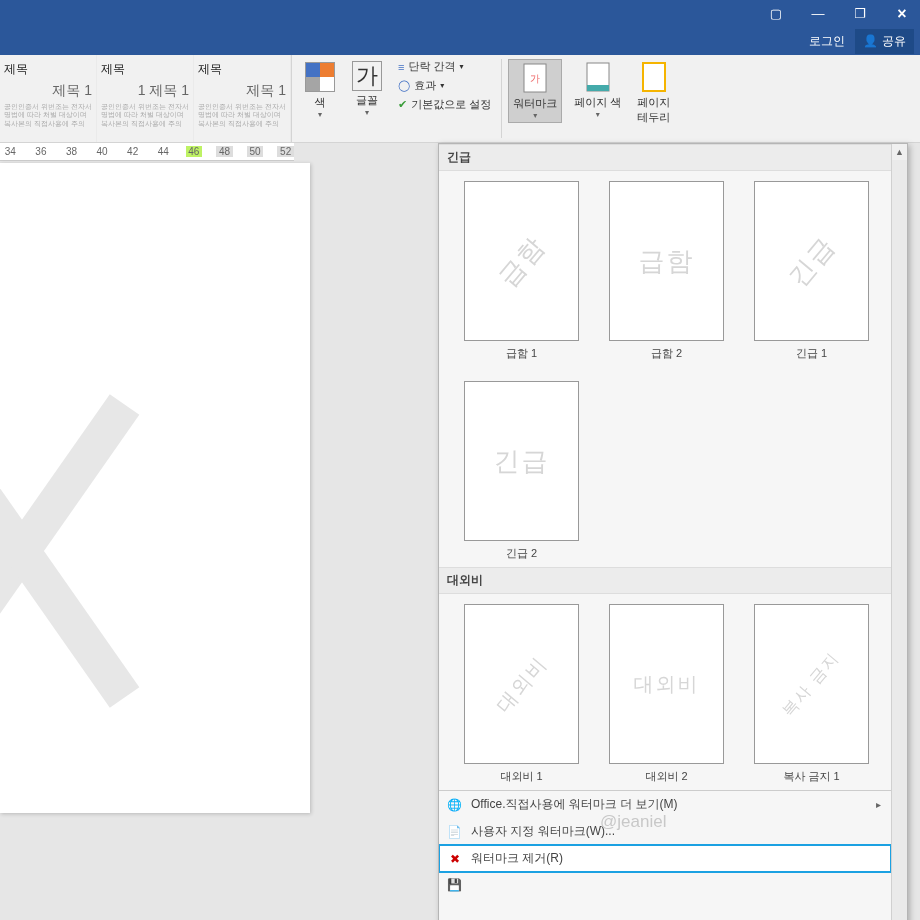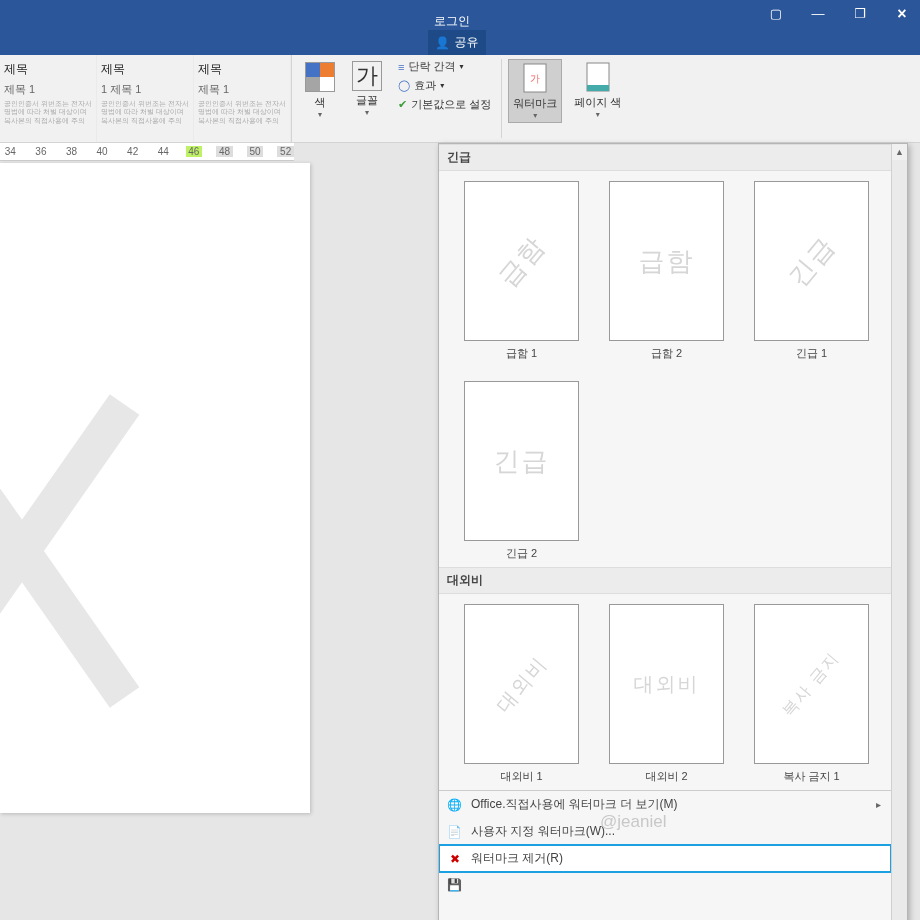--- a/index.html
+++ b/index.html
@@ -3,30 +3,30 @@
 <meta charset="utf-8">
 <style>
   * { box-sizing: border-box; margin: 0; padding: 0; font-family: "Malgun Gothic", sans-serif; }
   body { width: 920px; height: 920px; background: #e6e6e6; overflow: hidden; position: relative; }
   
   
   .titlebar { height: 55px; background: #2b579a; display: flex; flex-direction: column; }
   .titlebar-top { height: 27px; display: flex; justify-content: flex-end; align-items: center; padding-right: 6px; gap: 18px; }
   .win-btn { color: #fff; font-size: 13px; width: 24px; text-align: center; cursor: pointer; }
   .win-btn.close { font-size: 16px; font-weight: bold; }
-  .titlebar-bottom { height: 28px; display: flex; justify-content: flex-end; align-items: center; padding-right: 6px; flex-direction: column; }
+  .titlebar-bottom { height: 28px; display: flex; justify-content: flex-end; align-items: center; padding-right: 6px; }
   .login-label { color: #fff; font-size: 12px; margin-right: 10px; cursor: pointer; }
   .share-btn { background: #1e4a87; color: #fff; font-size: 12px; padding: 4px 8px; display: flex; align-items: center; gap: 4px; cursor: pointer; }
   
   
   .ribbon { height: 88px; background: #f1f1f1; border-bottom: 1px solid #d4d4d4; display: flex; align-items: stretch; }
   .style-gallery { width: 292px; display: flex; border-right: 1px solid #d4d4d4; margin-right: 4px; }
   .style-card { flex: 1; padding: 6px 4px 4px 4px; font-size: 9px; color: #444; border-right: 1px solid #eaeaea; }
   .style-card .title { font-size: 12px; font-weight: normal; color: #222; margin-bottom: 4px; }
-  .style-card .sub { font-size: 11px; color: #666; margin-bottom: 3px; }
+  .style-card .sub { font-size: 14px; color: #666; margin-bottom: 3px; text-align: right; }
   .style-card .lines { height: 28px; overflow: hidden; line-height: 1.2; color: #aaa; font-size: 7px; }
   
   .ribbon-group { display: flex; flex-direction: column; align-items: center; justify-content: flex-start; padding: 4px 4px 2px 4px; }
   .big-btn { display: flex; flex-direction: column; align-items: center; font-size: 11px; color: #333; cursor: pointer; padding: 2px 4px; }
   .big-btn .ico { width: 32px; height: 32px; display: flex; align-items: center; justify-content: center; margin-bottom: 2px; }
   .big-btn .arrow { font-size: 8px; color: #666; }
   .color-swatch { width: 30px; height: 30px; display: grid; grid-template: 1fr 1fr / 1fr 1fr; border: 1px solid #999; }
   .sw1{background:#4472c4}.sw2{background:#ed7d31}.sw3{background:#a5a5a5}.sw4{background:#fff}
   
   .small-opts { display: flex; flex-direction: column; gap: 4px; font-size: 11px; color: #333; padding: 4px 8px; }
@@ -170,20 +170,31 @@
         <svg width="30" height="32">
             <rect x="4" y="2" width="22" height="28" fill="#fff" stroke="#888"></rect>
             <rect x="4" y="24" width="22" height="6" fill="#4aa"></rect>
           </svg>
       </span>
       <span>페이지 색</span>
       <span class="arrow">▾</span>
     </div>
   </div>
 
+  <div class="ribbon-group">
+    <div class="big-btn">
+      <span class="ico">
+        <svg width="30" height="32">
+            <rect x="4" y="2" width="22" height="28" fill="#fff" stroke="#f5b400" stroke-width="2"></rect>
+          </svg>
+      </span>
+      <span style="white-space:pre;text-align:center">페이지
+테두리</span>
+    </div>
+  </div>
 </div>
 
 <div class="ruler">
   <span class="tick">34</span>
   <span class="tick">36</span>
   <span class="tick">38</span>
   <span class="tick">40</span>
   <span class="tick">42</span>
   <span class="tick">44</span>
   <span class="tick" style="background:#bef264">46</span>

